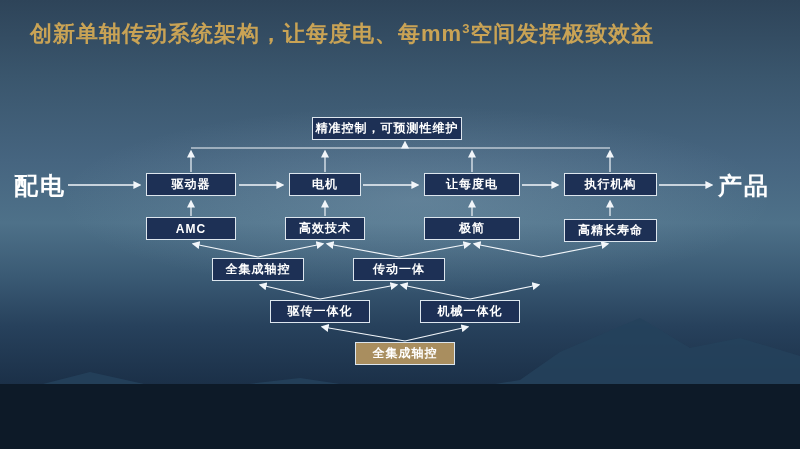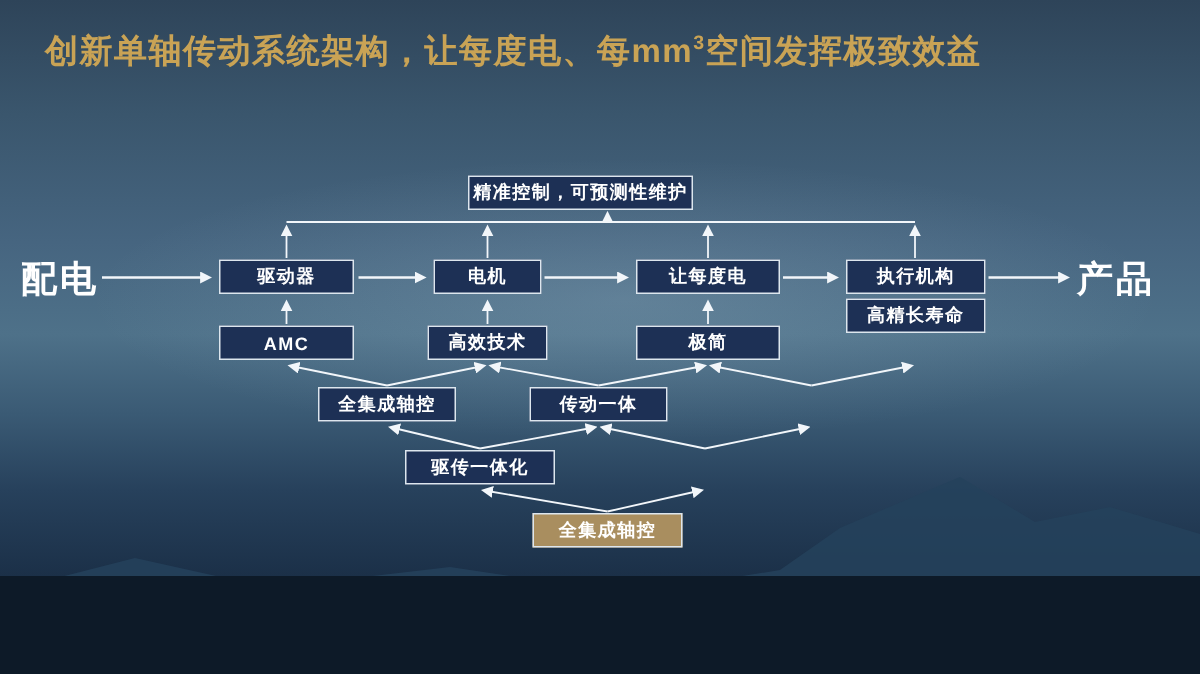--- a/index.html
+++ b/index.html
@@ -94,22 +94,23 @@
   <div class="box" style="left:312px;top:117px;width:150px">精准控制，可预测性维护</div>
 
   <div class="box" style="left:146px;top:173px;width:90px">驱动器</div>
   <div class="box" style="left:289px;top:173px;width:72px">电机</div>
   <div class="box" style="left:424px;top:173px;width:96px">让每度电</div>
   <div class="box" style="left:564px;top:173px;width:93px">执行机构</div>
 
   <div class="box" style="left:146px;top:217px;width:90px">AMC</div>
   <div class="box" style="left:424px;top:217px;width:96px">极简</div>
   <div class="box" style="left:285px;top:217px;width:80px">高效技术</div>
-  <div class="box" style="left:564px;top:199px;width:93px">高精长寿命</div>
+  <div class="box" style="left:564px;top:219px;width:93px">高精长寿命</div>
 
   <div class="box" style="left:212px;top:258px;width:92px">全集成轴控</div>
   <div class="box" style="left:353px;top:258px;width:92px">传动一体</div>
 
   <div class="box" style="left:270px;top:300px;width:100px">驱传一体化</div>
+  <div class="box" style="left:420px;top:300px;width:100px">机械一体化</div>
 
   <div class="box gold" style="left:355px;top:342px;width:100px">全集成轴控</div>
 
 </div>
 
 </body></html>

